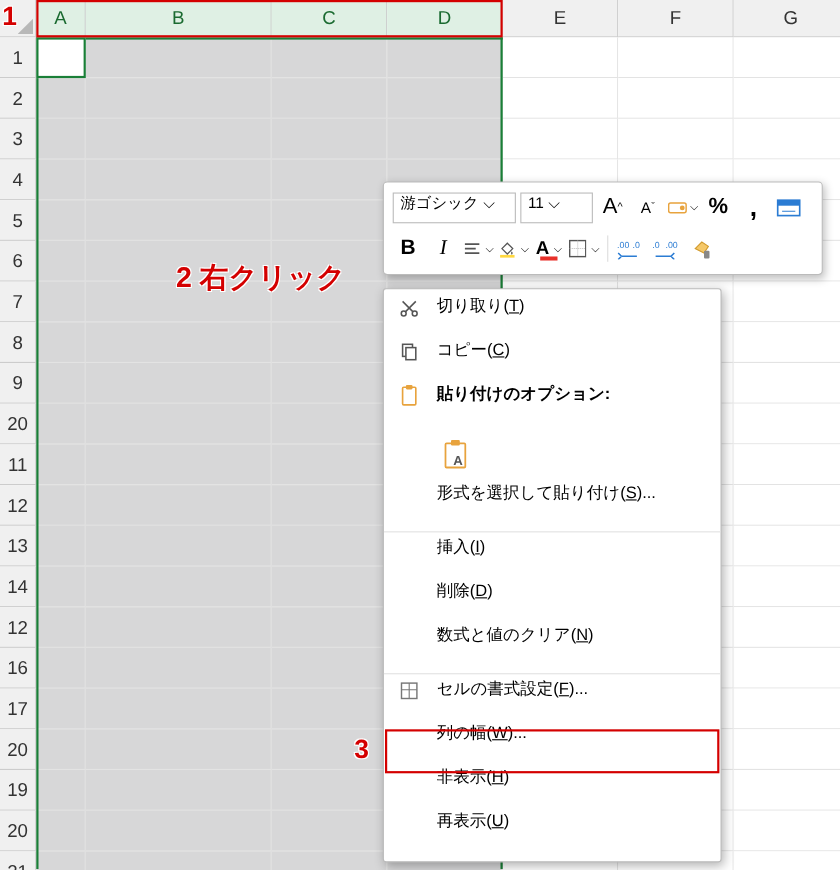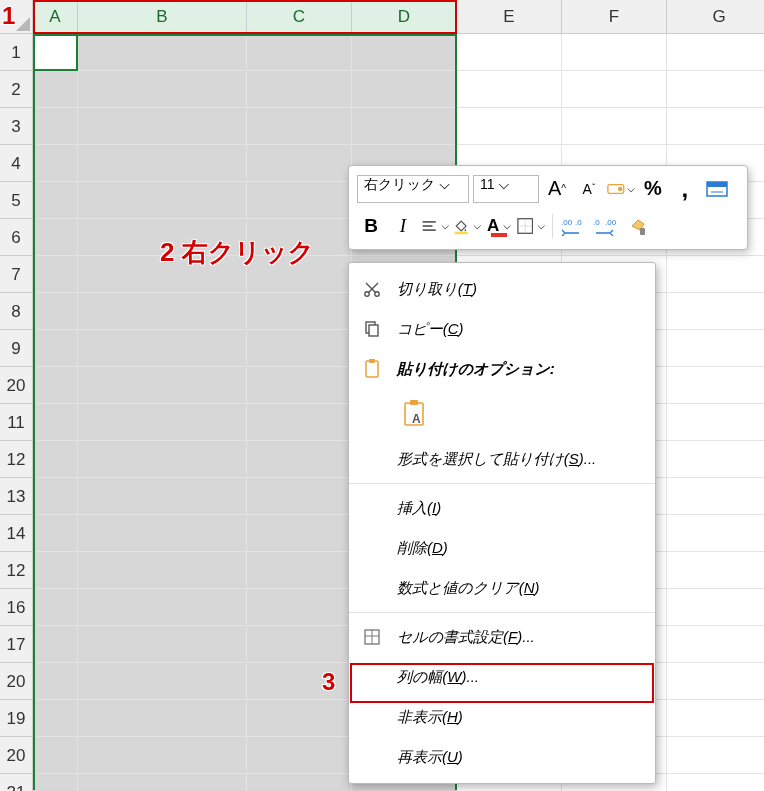--- a/index.html
+++ b/index.html
@@ -76,22 +76,22 @@
     border-radius:3px; cursor:pointer; font-size:18px;
   }
   .sep { width:1px; height:24px; background:#ddd; margin:0 3px;}
   .ctxmenu {
     position:absolute; left:348px; top:262px; width:308px;
     background:#fff; border:1px solid #bbb; border-radius:3px;
     box-shadow:2px 3px 10px rgba(0,0,0,.3); z-index:20;
     padding:6px 0;
   }
   .mi {
-    display:flex; align-items:center; height:40px; padding:0 16px 0 12px;
-    cursor:pointer; gap:14px; font-size:15px;font-style:italic;
+    display:flex; align-items:flex-start; height:40px; padding:0 16px 0 12px;
+    cursor:pointer; gap:14px; font-size:15px;
   }
   .mi .ic { width:22px; height:22px; display:flex; align-items:center; justify-content:center;}
   .mi.noicon .ic { width:22px; }
   .mi .lbl { flex:1; }
   .mi u { text-decoration:underline; }
   .paste-opt { padding-left:48px; height:50px; display:flex; align-items:center; }
   .paste-btn { width:36px; height:36px; border:1px solid transparent; border-radius:3px;
     display:flex; align-items:center; justify-content:center; cursor:pointer;}
   .div { height:1px; background:#e2e2e2; margin:4px 0;}
   .red3 {
@@ -343,21 +343,21 @@
 <div class="selborder"></div>
 <div class="red1"></div>
 
 <div class="ann" style="left:2px; top:2px; font-size:24px;">1</div>
 <div class="ann" style="left:160px; top:235px; font-size:26px;">2 右クリック</div>
 <div class="ann" style="left:322px; top:668px; font-size:24px;">3</div>
 
 <div class="minibar">
   <div class="minibar-row">
     <div class="font-select">
-      <span>右クリック</span><span class="caret">⌵</span>
+      <span>游ゴシック</span><span class="caret">⌵</span>
     </div>
     <div class="font-select sz">
       <span>11</span><span class="caret">⌵</span>
     </div>
     <div class="mb-btn">
         <span style="font-size:20px">A</span>
         <sup style="font-size:10px">^</sup>
       </div>
     <div class="mb-btn">
         <span style="font-size:14px">A</span>

